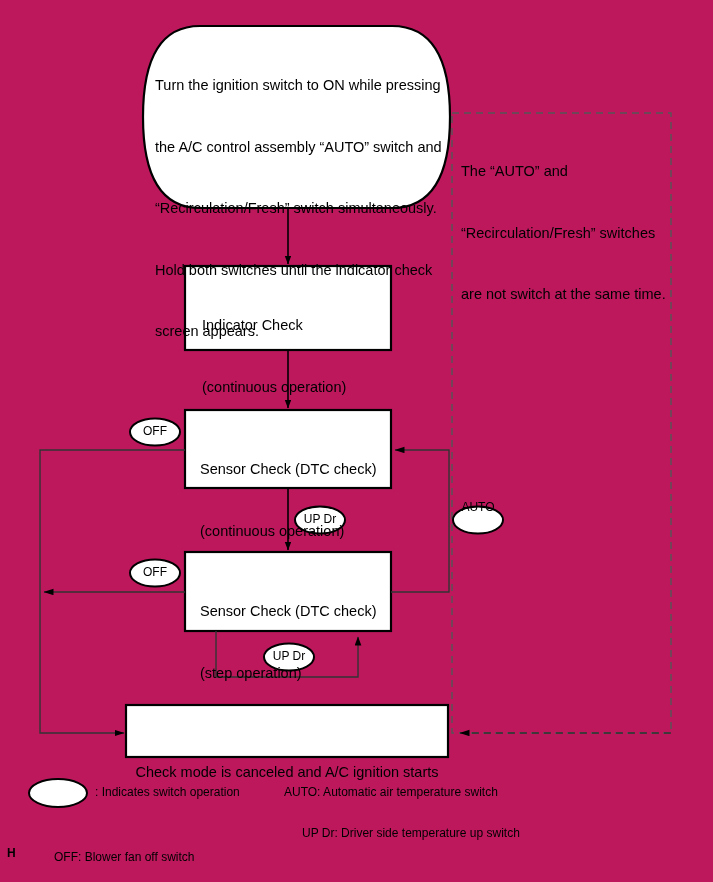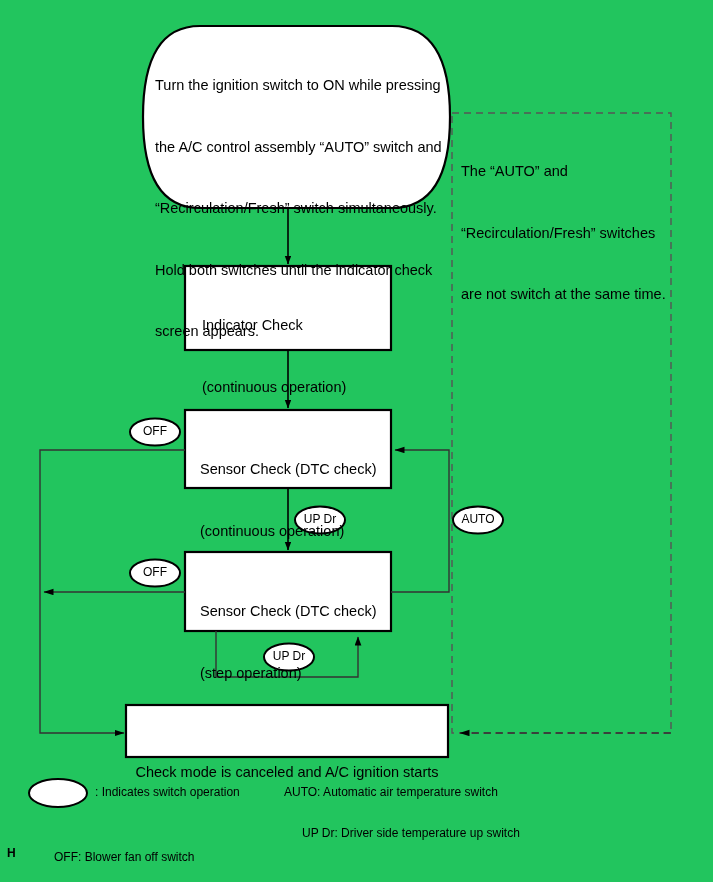--- a/index.html
+++ b/index.html
@@ -8,21 +8,21 @@
     background: #ffffff;
   }
   body {
     font-family: "Liberation Sans", sans-serif;
     color: #000000;
   }
   #canvas {
     position: relative;
     width: 713px;
     height: 882px;
-    background: #22c55e;
+    background: #be185d;
     overflow: hidden;
   }
   svg.layer {
     position: absolute;
     left: 0;
     top: 0;
     width: 713px;
     height: 882px;
   }
   .shape-txt {
@@ -165,21 +165,21 @@
     <div>Sensor Check (DTC check)</div>
     <div>(step operation)</div>
   </div>
 
   <div class="shape-txt" style="left:126px; top:721px; width:322px; text-align:center;">
     <div>Check mode is canceled and A/C ignition starts</div>
   </div>
 
   <div class="ell-label" style="left:130px; top:425px; width:50px;">OFF</div>
   <div class="ell-label" style="left:295px; top:513px; width:50px;">UP Dr</div>
-  <div class="ell-label" style="left:453px; top:513px; width:50px;">AUTO</div>
+  <div class="ell-label" style="left:453px; top:501px; width:50px;">AUTO</div>
   <div class="ell-label" style="left:130px; top:566px; width:50px;">OFF</div>
   <div class="ell-label" style="left:264px; top:650px; width:50px;">UP Dr</div>
 
   <div class="legend-txt" style="left:95px; top:785px;">: Indicates switch operation</div>
   <div class="legend-txt" style="left:284px; top:785px;">AUTO: Automatic air temperature switch</div>
   <div class="legend-txt" style="left:54px; top:826px;margin-top:24px;">OFF: Blower fan off switch</div>
   <div class="legend-txt" style="left:284px; top:826px;margin-left:18px;">UP Dr: Driver side temperature up switch</div>
 
   <div class="corner-mark" style="left:7px; top:847px;">H</div>
 

